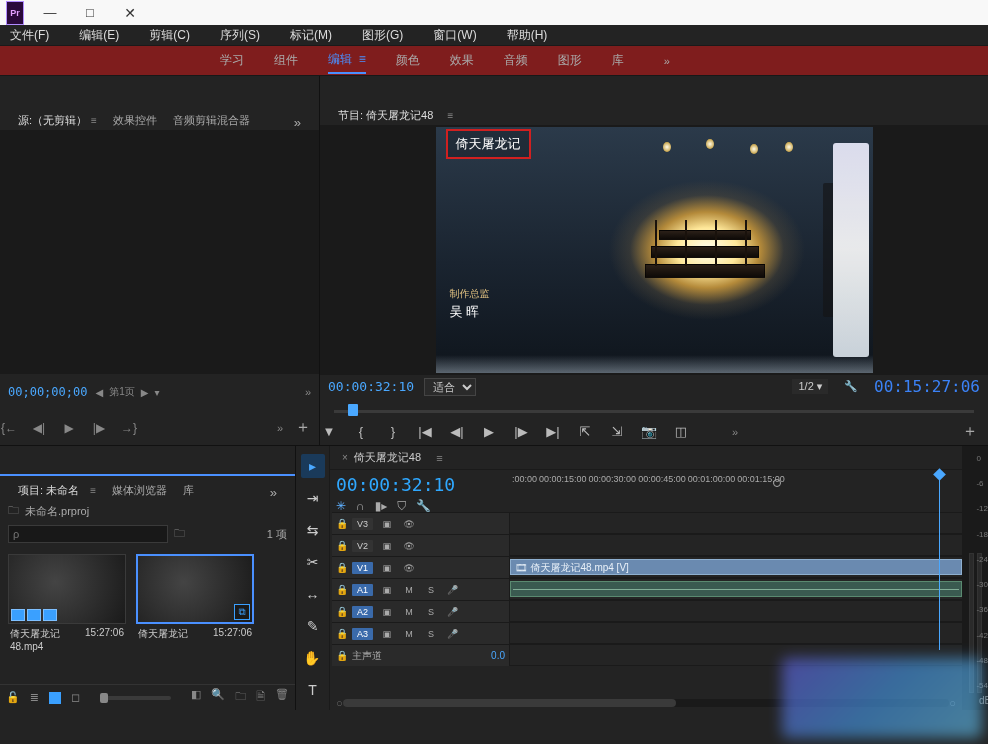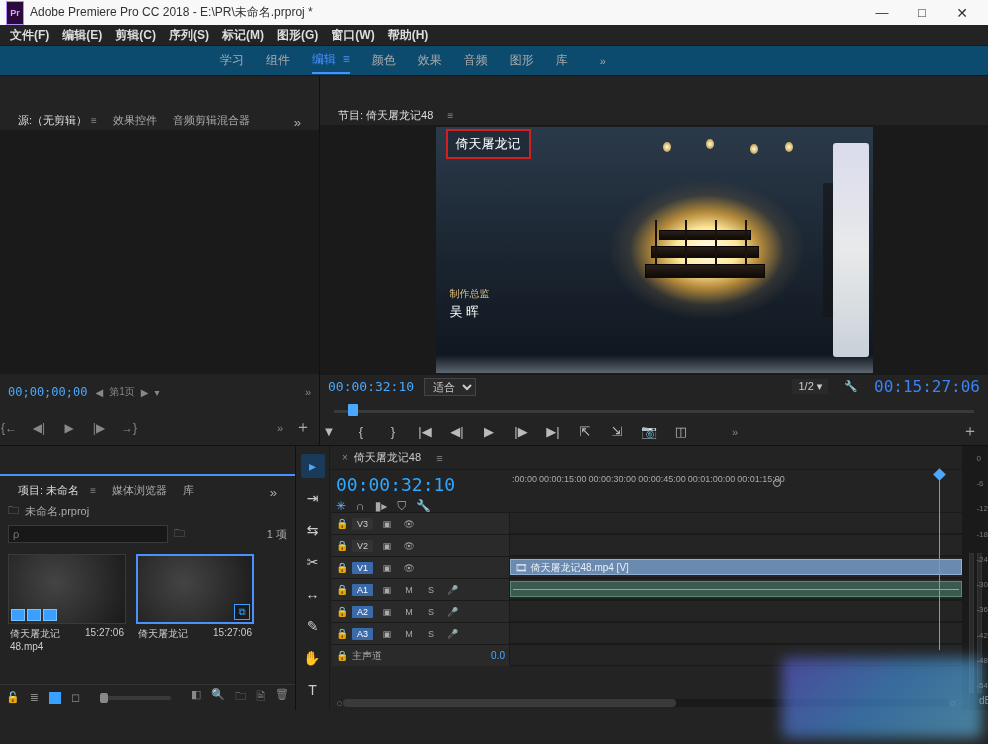--- a/index.html
+++ b/index.html
@@ -6,25 +6,25 @@
 body { background: #232323; color: #bdbdbd; font-size: 11px; width: 988px; height: 744px; overflow: hidden; position: relative; }
 
 
 .titlebar { background: #f8f8f8; height: 25px; display: flex; align-items: center; padding: 0 6px; color: #333; }
 .titlebar .pr-icon { width: 18px; height: 24px; background: #2a0a3a; border: 1px solid #b18cff; color: #e3a0ff; font-size: 9px; font-weight: bold; display: flex; align-items: center; justify-content: center; margin-right: 6px; }
 .titlebar .title { flex: 1; font-size: 12px; color: #333; }
 .titlebar .winbtn { width: 40px; height: 25px; display: flex; align-items: center; justify-content: center; color: #333; font-size: 13px; }
 .titlebar .winbtn.close { font-size: 14px; }
 
 
-.menubar { background: #232323; height: 21px; display: flex; align-items: center; padding: 0 4px; gap: 1px; border-bottom: 1px solid #1a1a1a; font-weight: bold;}
+.menubar { background: #232323; height: 21px; display: flex; align-items: center; padding: 0 4px; gap: 18px; border-bottom: 1px solid #1a1a1a;}
 .menubar .mitem { padding: 2px 6px; color: #ddd; font-size: 12px; white-space: nowrap; }
 
 
-.toptabs { background: #0c4a6e; height: 30px; display: flex; align-items: center; padding-left: 220px; gap: 22px; border-bottom: 1px solid #181818;}
+.toptabs { background: #7f1d1d; height: 30px; display: flex; align-items: center; padding-left: 220px; gap: 30px; border-bottom: 1px solid #181818;}
 .toptabs .ttab { color: #aaa; font-size: 12px; padding: 4px 0; }
 .toptabs .ttab.active { color: #4a90ff; border-bottom: 2px solid #4a90ff; }
 .toptabs .chev { color: #aaa; margin-left: 10px;}
 
 
 .main { display: flex; height: 370px; }
 .left-col { width: 320px; display: flex; flex-direction: column; border-right: 1px solid #111;}
 .right-col { flex: 1; display: flex; flex-direction: column; }
 
 
@@ -149,21 +149,20 @@
 .audio-meter .ticks { position:absolute; right:0; top:8px; bottom:20px; display:flex; flex-direction:column; justify-content:space-between; font-size:8px; color:#777;}
 .audio-meter .db { font-size: 10px; color:#888;margin-left:20px;}
 
 .watermark { position:absolute; right:6px; bottom:6px; width:200px; height:80px; filter: blur(7px); background: linear-gradient(135deg,#6a6aff,#4aa8ff,#6ad0ff); opacity:.55; border-radius:6px; pointer-events:none;}
 </style>
 </head>
 <body>
 
 <div class="titlebar">
   <div class="pr-icon">Pr</div>
-  <div class="title">Adobe Premiere Pro CC 2018 - E:\PR\未命名.prproj *</div>
   <div class="winbtn">―</div>
   <div class="winbtn">□</div>
   <div class="winbtn close">✕</div>
 </div>
 
 <div class="menubar">
   <div class="mitem">文件(F)</div>
   <div class="mitem">编辑(E)</div>
   <div class="mitem">剪辑(C)</div>
   <div class="mitem">序列(S)</div>

